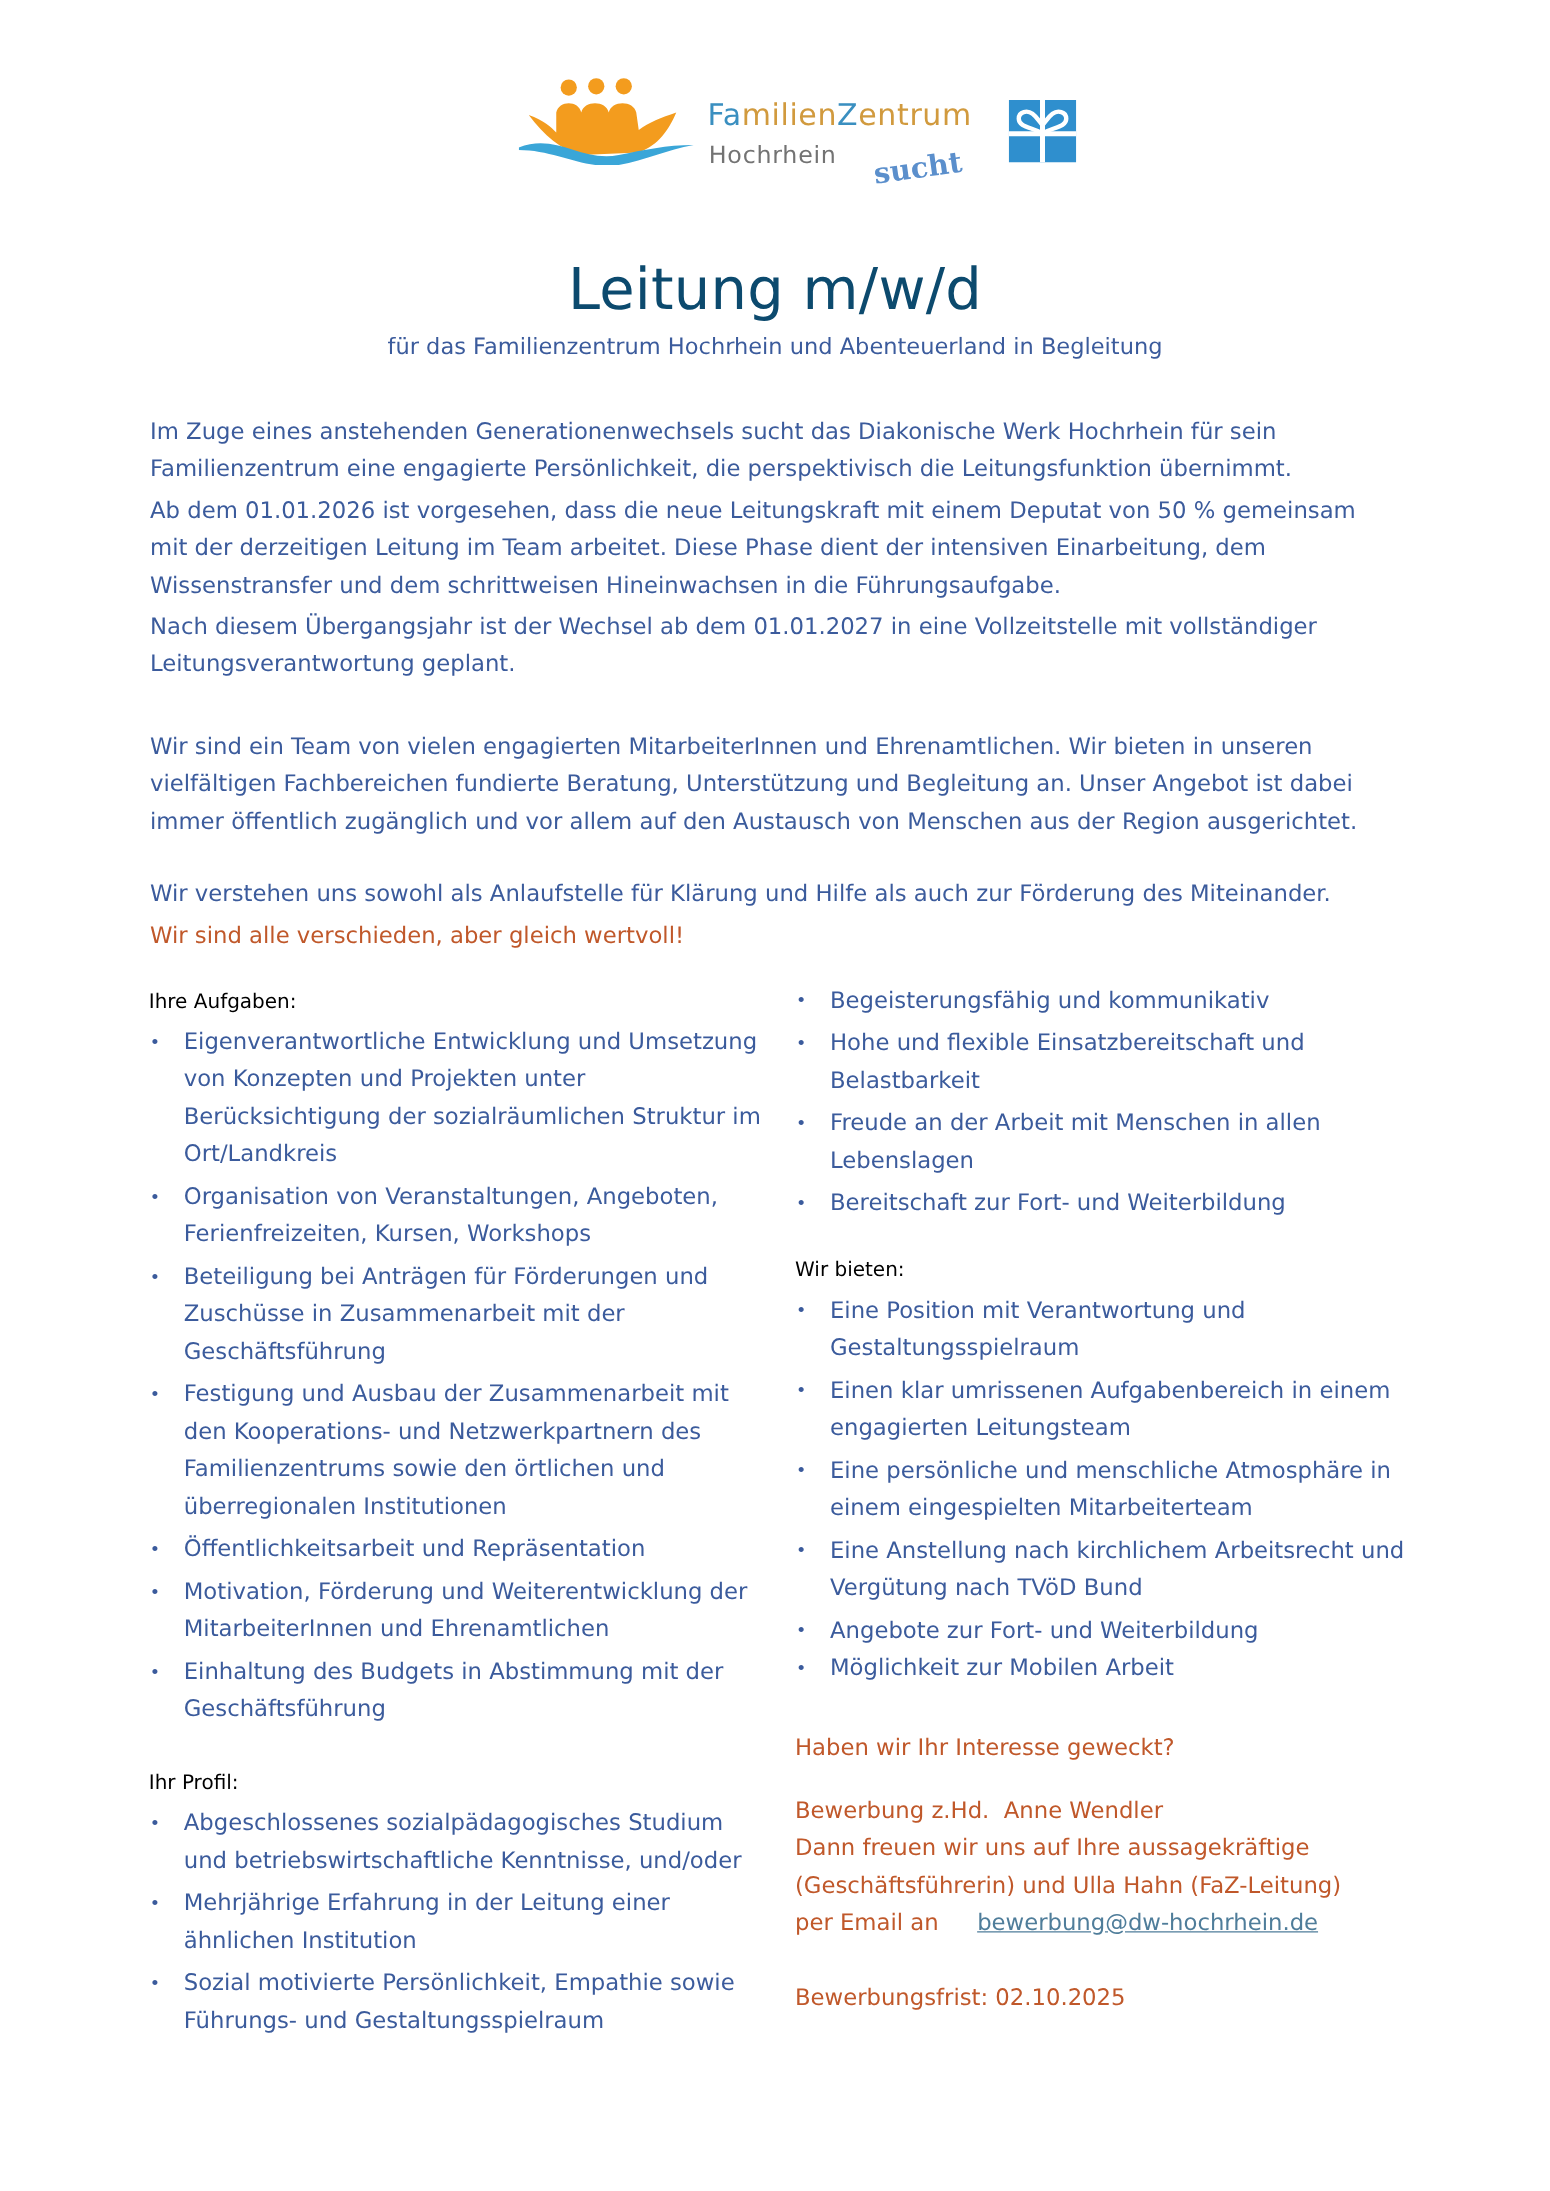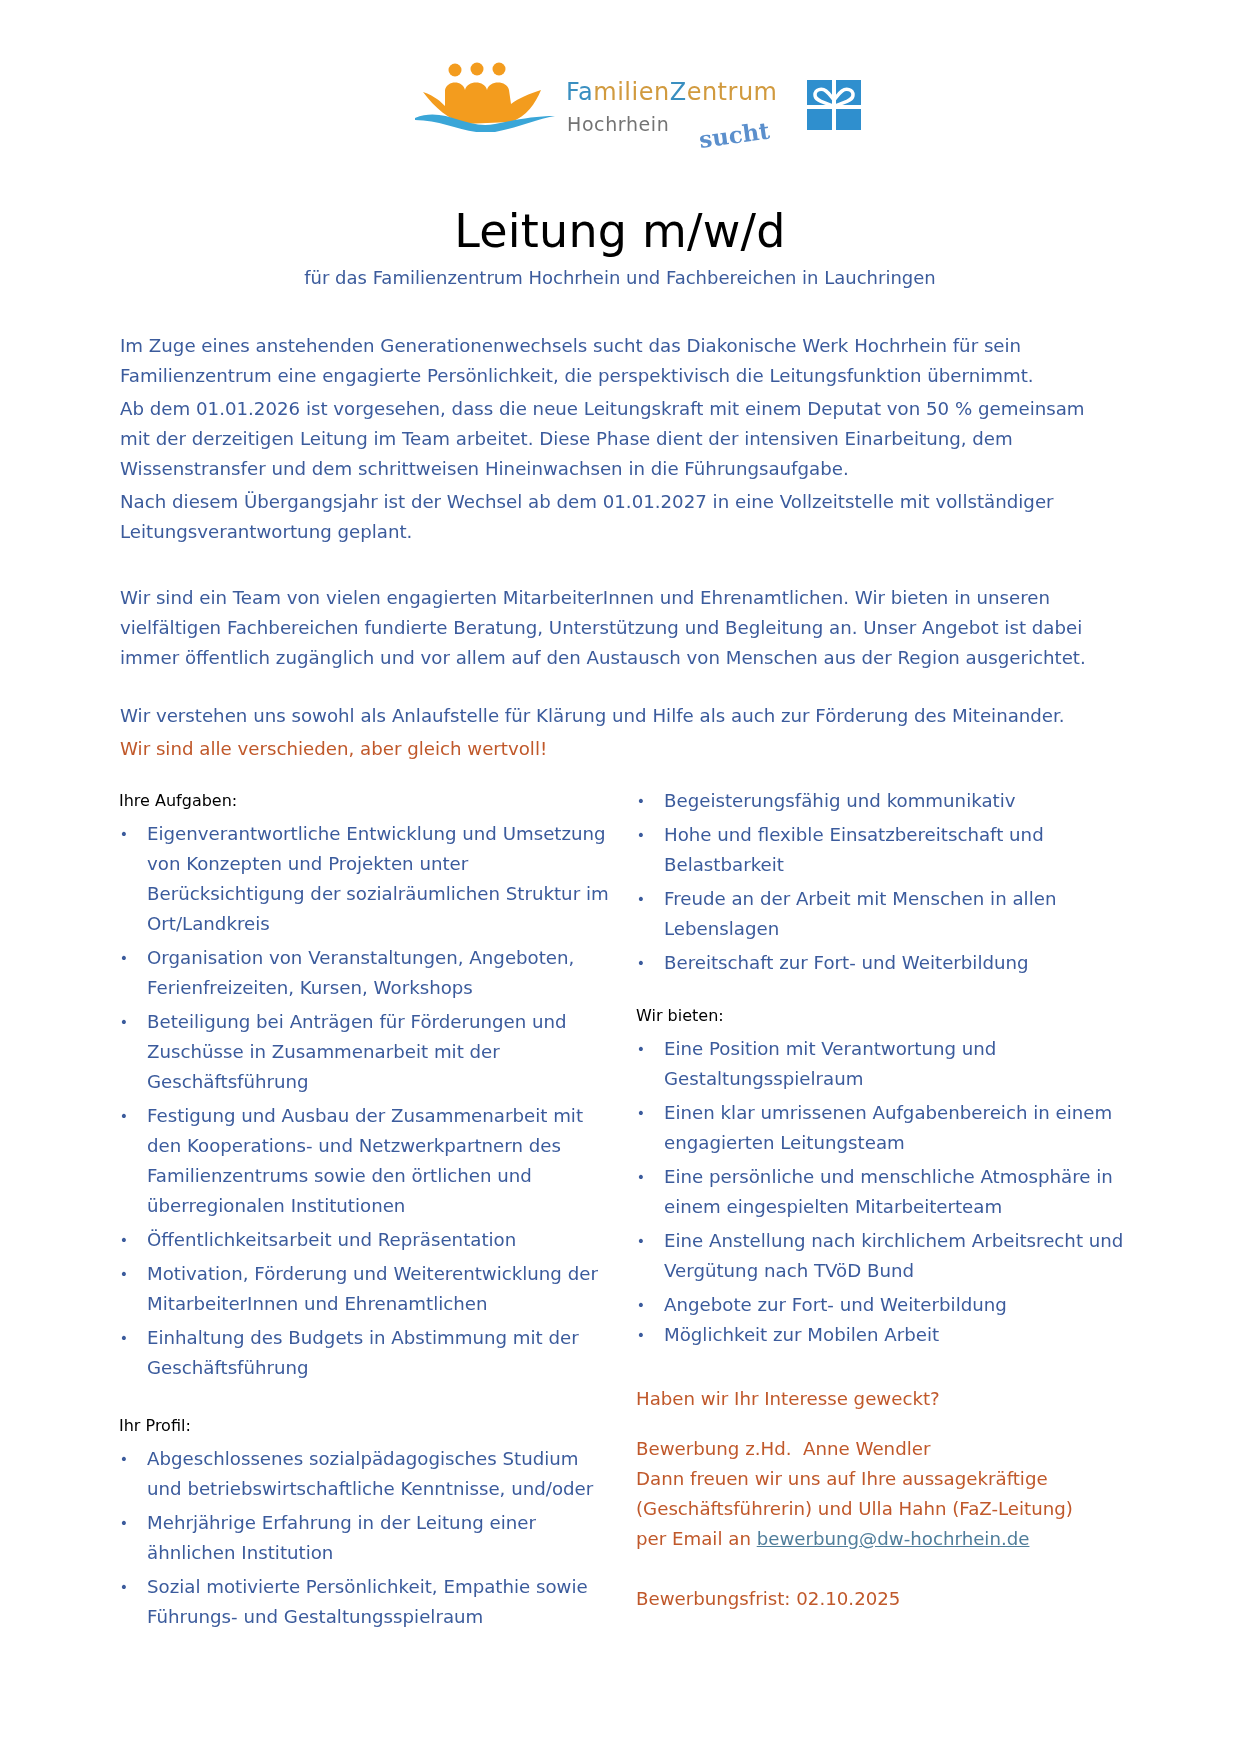--- a/index.html
+++ b/index.html
@@ -16,21 +16,21 @@
   .logo { position: absolute; left: 415px; top: 58px; width: 460px; height: 110px; }
   .logo-boat { position: absolute; left: 0; top: 2px; width: 140px; height: 72px; }
   .logo-text-main { position: absolute; left: 151px; top: 20px; font-family: "DejaVu Sans", sans-serif; font-size: 24px; letter-spacing: 0.5px; white-space: nowrap; }
   .logo-text-main .c-blue { color: #3a8fc0; }
   .logo-text-main .c-gold { color: #d19a3e; }
   .logo-text-sub { position: absolute; left: 152px; top: 55px; font-size: 19px; color: #737373; letter-spacing: 0.6px; white-space: nowrap; }
   .logo-sucht { position: absolute; left: 286px; top: 68px; font-family: "DejaVu Serif", serif; font-weight: bold; font-size: 23px; color: #5b8fcc; transform: rotate(-8deg); transform-origin: left bottom; white-space: nowrap; }
   .logo-diakonie { position: absolute; left: 392px; top: 22px; width: 54px; height: 50px; }
 
   
-  .title { position: absolute; left: 0; width: 1240px; top: 204px; text-align: center; font-size: 46px; font-weight: normal; color: #000000; letter-spacing: 0.2px; }
+  .title { position: absolute; left: 0; width: 1240px; top: 204px; text-align: center; font-size: 46px; font-weight: normal; color: #0c4a6e; letter-spacing: 0.2px; }
   .subtitle { position: absolute; left: 0; width: 1240px; top: 267px; text-align: center; font-size: 18px; color: #3b5b9c; }
 
   
   .para { position: absolute; left: 120px; width: 1000px; font-size: 18.2px; line-height: 30px; }
   .para p { margin: 0; }
   .intro { top: 331px; }
   .intro p + p { margin-top: 3px; }
   .team { top: 583px; }
   .team p + p { margin-top: 28px; }
 
@@ -41,21 +41,21 @@
   .section-heading { color: #000000; font-size: 16px; line-height: 30px; }
   ul.bullets { list-style: none; margin: 3px 0 0 0; }
   ul.bullets li { position: relative; padding-left: 28px; margin-bottom: 4px; }
   ul.bullets li .dot { position: absolute; left: 0; top: 0; width: 10px; text-align: center; font-size: 14px; color: #3b5b9c; }
   .gap-heading { margin-top: 23px; }
   .gap-profil { margin-top: 28px; }
 
   .contact { color: #c0582a; }
   .contact .q { margin-top: 34px; }
   .contact .body { margin-top: 20px; }
-  .contact a { color: #4f7d9a; text-decoration: underline; }
+  .contact a { color: #4f7d9a; text-decoration: underline; margin-left: 25px; }
   .contact .deadline { margin-top: 30px; }
 </style>
 </head>
 <body>
 
 <div class="logo">
   <svg class="logo-boat" viewBox="0 0 140 72">
     <circle cx="40" cy="10" r="6.5" fill="#f39c1e"></circle>
     <circle cx="62" cy="9" r="6.5" fill="#f39c1e"></circle>
     <circle cx="84" cy="9" r="6.5" fill="#f39c1e"></circle>
@@ -67,21 +67,21 @@
   <div class="logo-sucht">sucht</div>
   <svg class="logo-diakonie" viewBox="0 0 54 50">
     <rect x="0" y="0" width="54" height="50" fill="#2f8fce"></rect>
     <rect x="25" y="0" width="4" height="50" fill="#ffffff"></rect>
     <rect x="0" y="25" width="54" height="4" fill="#ffffff"></rect>
     <path d="M27 27 C 20 22, 8 22, 8 15 C 8 9, 15 8, 19 11 C 23 14, 25 18, 27 20 C 29 18, 31 14, 35 11 C 39 8, 46 9, 46 15 C 46 22, 34 22, 27 27 Z" fill="none" stroke="#ffffff" stroke-width="3.5"></path>
   </svg>
 </div>
 
 <h1 class="title">Leitung m/w/d</h1>
-<div class="subtitle">für das Familienzentrum Hochrhein und Fachbereichen in Lauchringen</div>
+<div class="subtitle">für das Familienzentrum Hochrhein und Abenteuerland in Begleitung</div>
 
 <div class="para intro blue">
   <p>Im Zuge eines anstehenden Generationenwechsels sucht das Diakonische Werk Hochrhein für sein Familienzentrum eine engagierte Persönlichkeit, die perspektivisch die Leitungsfunktion übernimmt.</p>
   <p>Ab dem 01.01.2026 ist vorgesehen, dass die neue Leitungskraft mit einem Deputat von 50 % gemeinsam mit der derzeitigen Leitung im Team arbeitet. Diese Phase dient der intensiven Einarbeitung, dem Wissenstransfer und dem schrittweisen Hineinwachsen in die Führungsaufgabe.</p>
   <p>Nach diesem Übergangsjahr ist der Wechsel ab dem 01.01.2027 in eine Vollzeitstelle mit vollständiger Leitungsverantwortung geplant.</p>
 </div>
 
 <div class="para team blue">
   <p>Wir sind ein Team von vielen engagierten MitarbeiterInnen und Ehrenamtlichen. Wir bieten in unseren vielfältigen Fachbereichen fundierte Beratung, Unterstützung und Begleitung an. Unser Angebot ist dabei immer öffentlich zugänglich und vor allem auf den Austausch von Menschen aus der Region ausgerichtet.</p>
   <p>Wir verstehen uns sowohl als Anlaufstelle für Klärung und Hilfe als auch zur Förderung des Miteinander.</p>

